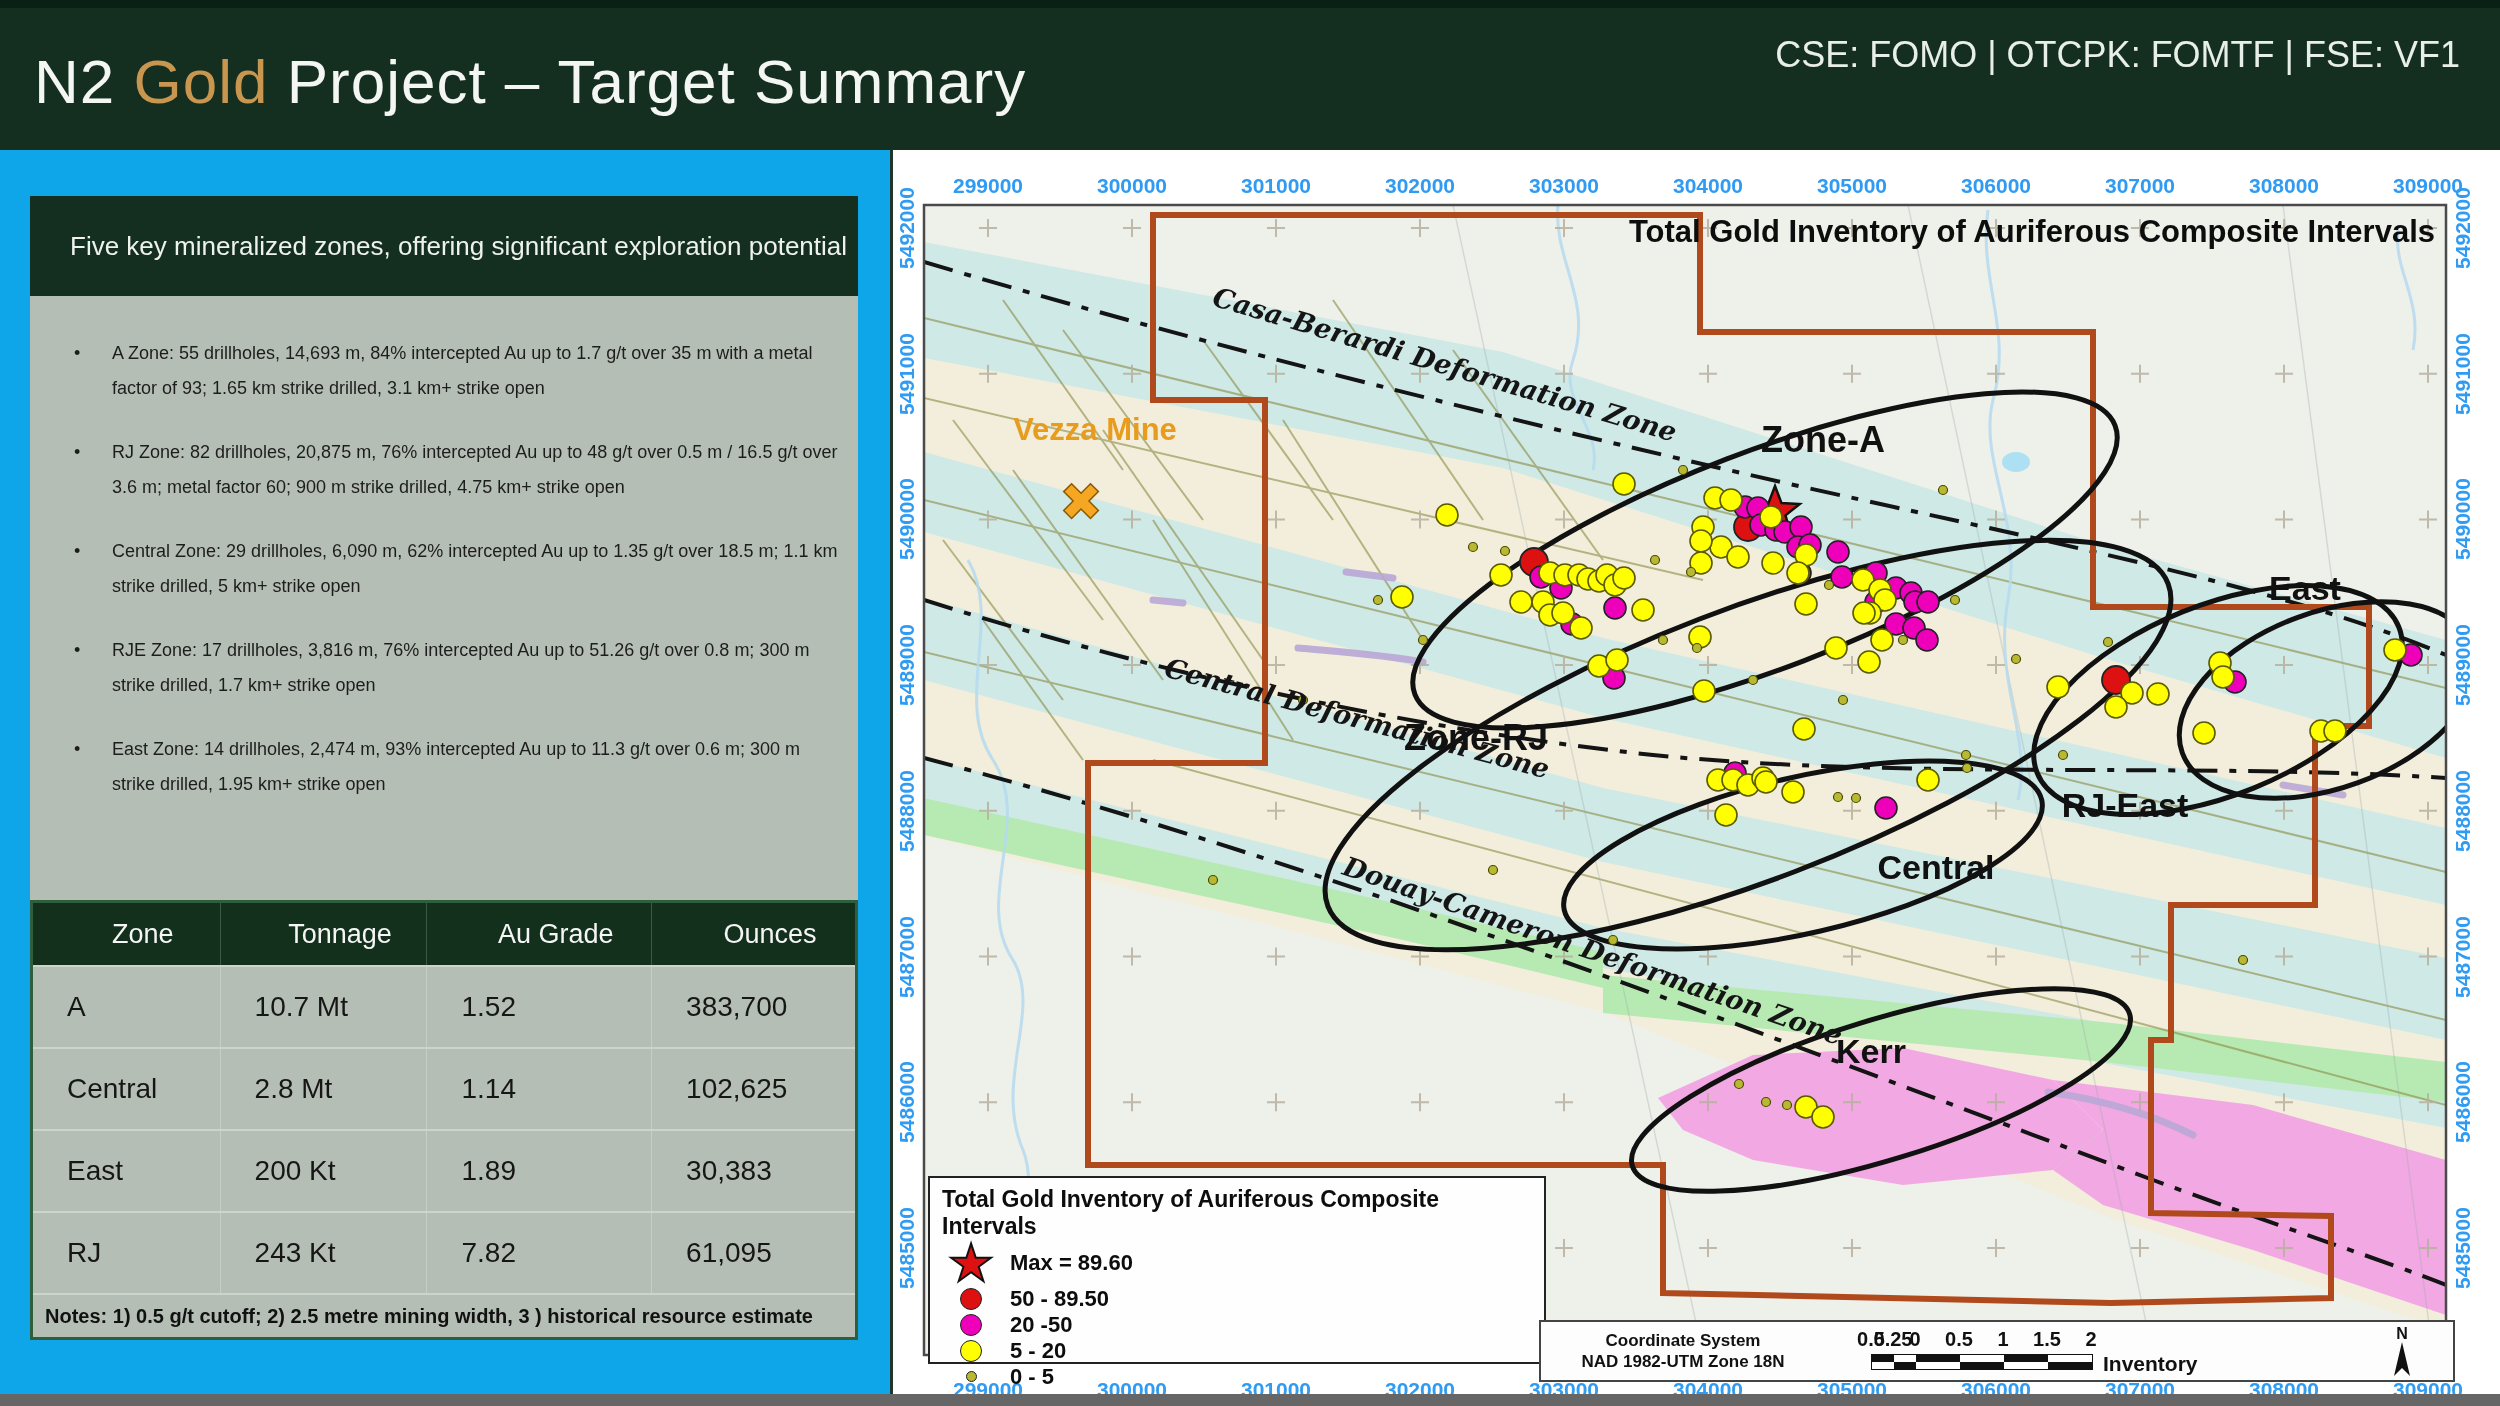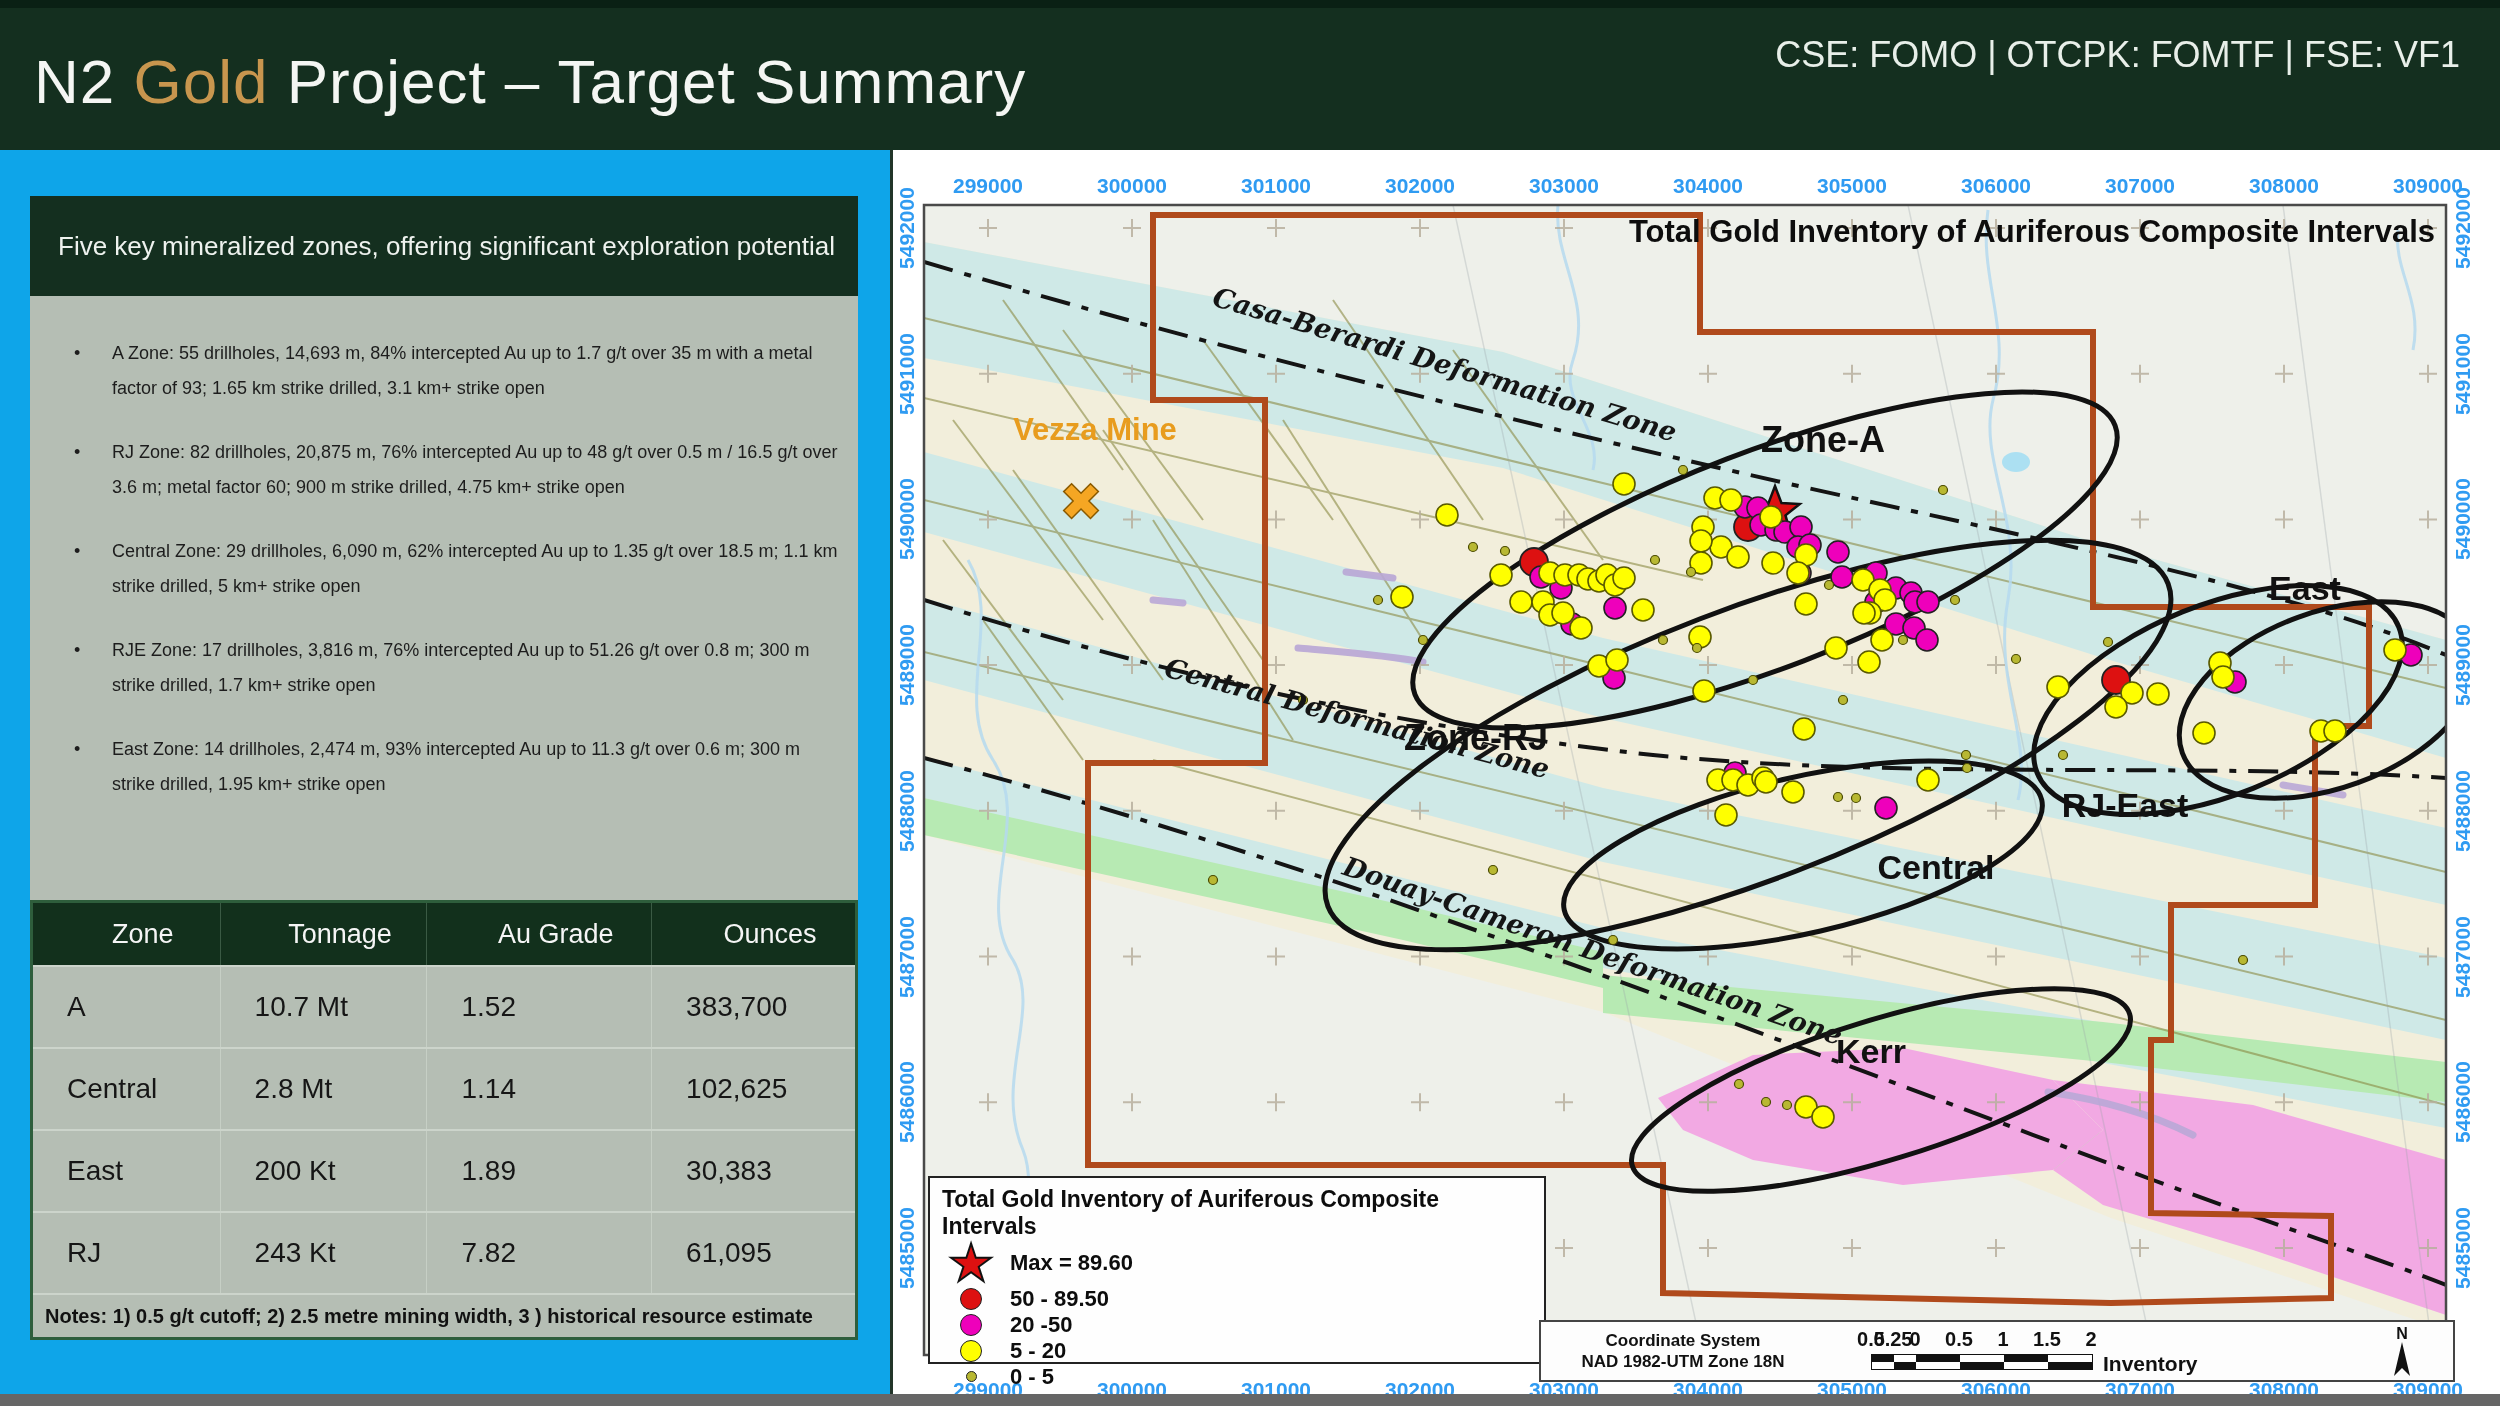--- a/index.html
+++ b/index.html
@@ -6,21 +6,21 @@
   #slide{position:relative;width:2500px;height:1394px;background:#0ea5e9;overflow:hidden;
          font-family:"Liberation Sans",sans-serif;}
   
   #header{position:absolute;left:0;top:0;width:2500px;height:150px;background:#142f1f;}
   #header .topstrip{position:absolute;left:0;top:0;width:100%;height:8px;background:#0a2014;}
   #title{position:absolute;left:34px;top:46px;font-size:62px;font-weight:500;color:#f4f6f3;letter-spacing:1px;white-space:nowrap;}
   #title .gold{color:#c8964e;}
   #ticker{position:absolute;right:40px;top:34px;font-size:36px;color:#e8efe9;font-weight:500;}
   
   #headingBox{position:absolute;left:30px;top:196px;width:828px;height:100px;background:#142f1f;
-              display:flex;align-items:center;padding-left:28px;box-sizing:border-box;
+              display:flex;align-items:center;padding-left:40px;box-sizing:border-box;
               font-size:26px;color:#eef2ee;}
   #bulletPanel{position:absolute;left:30px;top:296px;width:828px;height:604px;background:#b5beb4;box-sizing:border-box;
                padding:40px 18px 0 34px;}
   #bullets{list-style:none;margin:0;padding:0;}
   #bullets li{position:relative;padding-left:48px;margin-bottom:29px;font-size:18px;line-height:35px;color:#1d1d1d;}
   #bullets li::before{content:"•";position:absolute;left:10px;top:0;color:#1d1d1d;}
   
   #zoneTable{position:absolute;left:30px;top:900px;width:828px;border-collapse:collapse;
              border:3px solid #2e5e3c;background:#b5beb4;}
   #zoneTable th{background:#12301c;color:#f5f5f5;font-weight:500;font-size:27px;height:60px;

